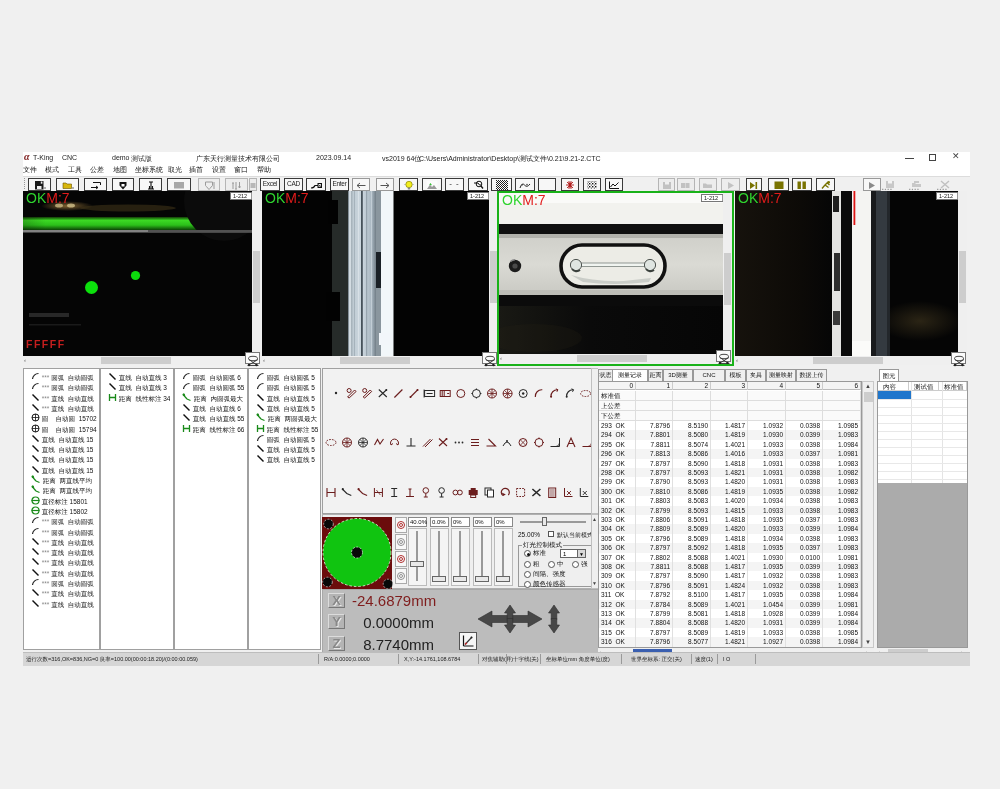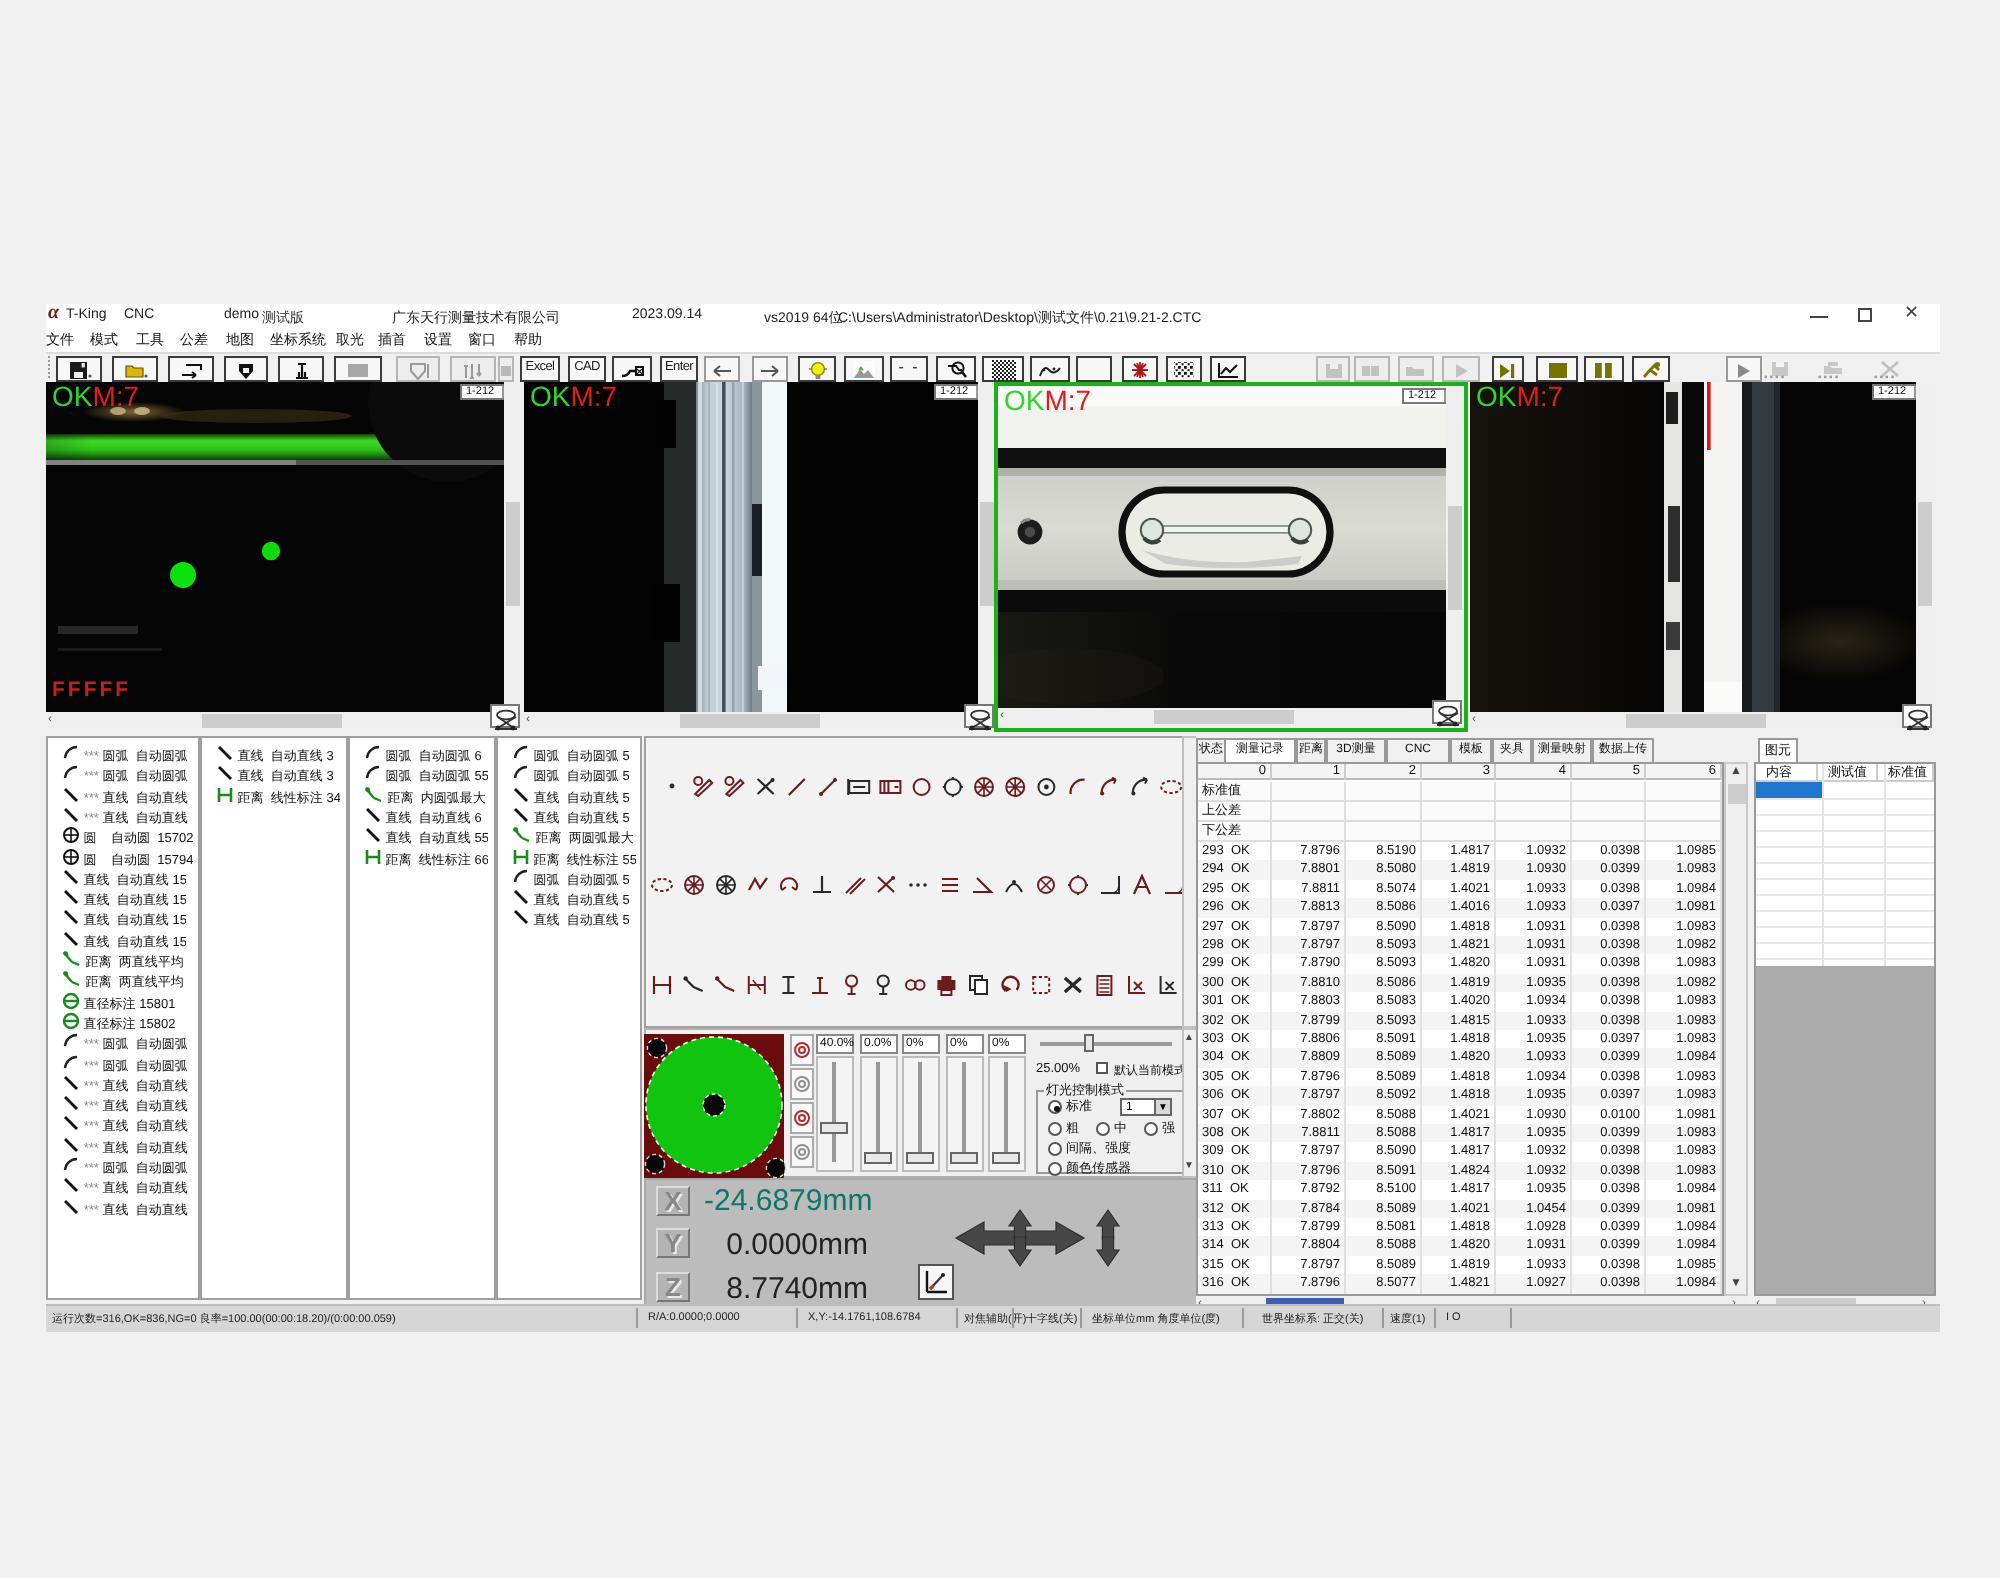--- a/index.html
+++ b/index.html
@@ -781,21 +781,21 @@
     <div class="abs" style="left:533px;top:570px;font-size:6.5px;color:#111;">间隔、强度</div>
 <div class="abs" style="left:524px;top:581px;width:7px;height:7px;border:1px solid #555;border-radius:50%;background:#fff;"></div>
     <div class="abs" style="left:533px;top:580px;font-size:6.5px;color:#111;">颜色传感器</div>
 <div class="vsb" style="left:591px;top:514px;width:8px;height:75px;border:1px solid #c0c0c0;"></div>
 <div class="abs" style="left:592px;top:516px;font-size:5px;color:#444;">▲</div>
 <div class="abs" style="left:592px;top:580px;font-size:5px;color:#444;">▼</div>
 <div class="abs" style="left:322px;top:589px;width:277px;height:64px;background:#bcbcbc;border:1px solid #a8a8a8;"></div>
 <div class="abs" style="left:328px;top:593px;width:17px;height:15px;background:#b4b4b4;border-top:1px solid #dcdcdc;border-left:1px solid #dcdcdc;border-right:1px solid #777;border-bottom:1px solid #777;font-size:13px;font-weight:bold;color:#888;text-align:center;line-height:14px;text-shadow:1px 1px 0 #e8e8e8;">X</div>
 <div class="abs" style="left:328px;top:614px;width:17px;height:15px;background:#b4b4b4;border-top:1px solid #dcdcdc;border-left:1px solid #dcdcdc;border-right:1px solid #777;border-bottom:1px solid #777;font-size:13px;font-weight:bold;color:#888;text-align:center;line-height:14px;text-shadow:1px 1px 0 #e8e8e8;">Y</div>
 <div class="abs" style="left:328px;top:636px;width:17px;height:15px;background:#b4b4b4;border-top:1px solid #dcdcdc;border-left:1px solid #dcdcdc;border-right:1px solid #777;border-bottom:1px solid #777;font-size:13px;font-weight:bold;color:#888;text-align:center;line-height:14px;text-shadow:1px 1px 0 #e8e8e8;">Z</div>
-<div class="abs" style="left:352px;top:592px;width:82px;text-align:right;font-size:15px;color:#0f766e;">-24.6879mm</div>
+<div class="abs" style="left:352px;top:592px;width:82px;text-align:right;font-size:15px;color:#7f1d1d;">-24.6879mm</div>
 <div class="abs" style="left:352px;top:614px;width:82px;text-align:right;font-size:15px;color:#222;">0.0000mm</div>
 <div class="abs" style="left:352px;top:636px;width:82px;text-align:right;font-size:15px;color:#222;">8.7740mm</div>
 <div class="abs" style="left:459px;top:632px;width:18px;height:18px;background:#f6f6f6;border:1px solid #555;"><svg width="16" height="16">
         <path d="M3.5 13 L3.5 2.5 M3.5 13 L13.5 13" stroke="#111" stroke-width="1.2" fill="none"></path>
         <line x1="5" y1="11.5" x2="12" y2="4" stroke="#333" stroke-width="1.1"></line>
         <circle cx="11.5" cy="4.5" r="1" fill="#222"></circle>
         <path d="M5 11.5 L6.8 9.7" stroke="#c03030" stroke-width="1.6"></path>
       </svg></div>
 <svg class="abs" style="left:470px;top:590px;" width="110" height="60">
 <g fill="#474747" stroke="#2e2e2e" stroke-width="0.6">

